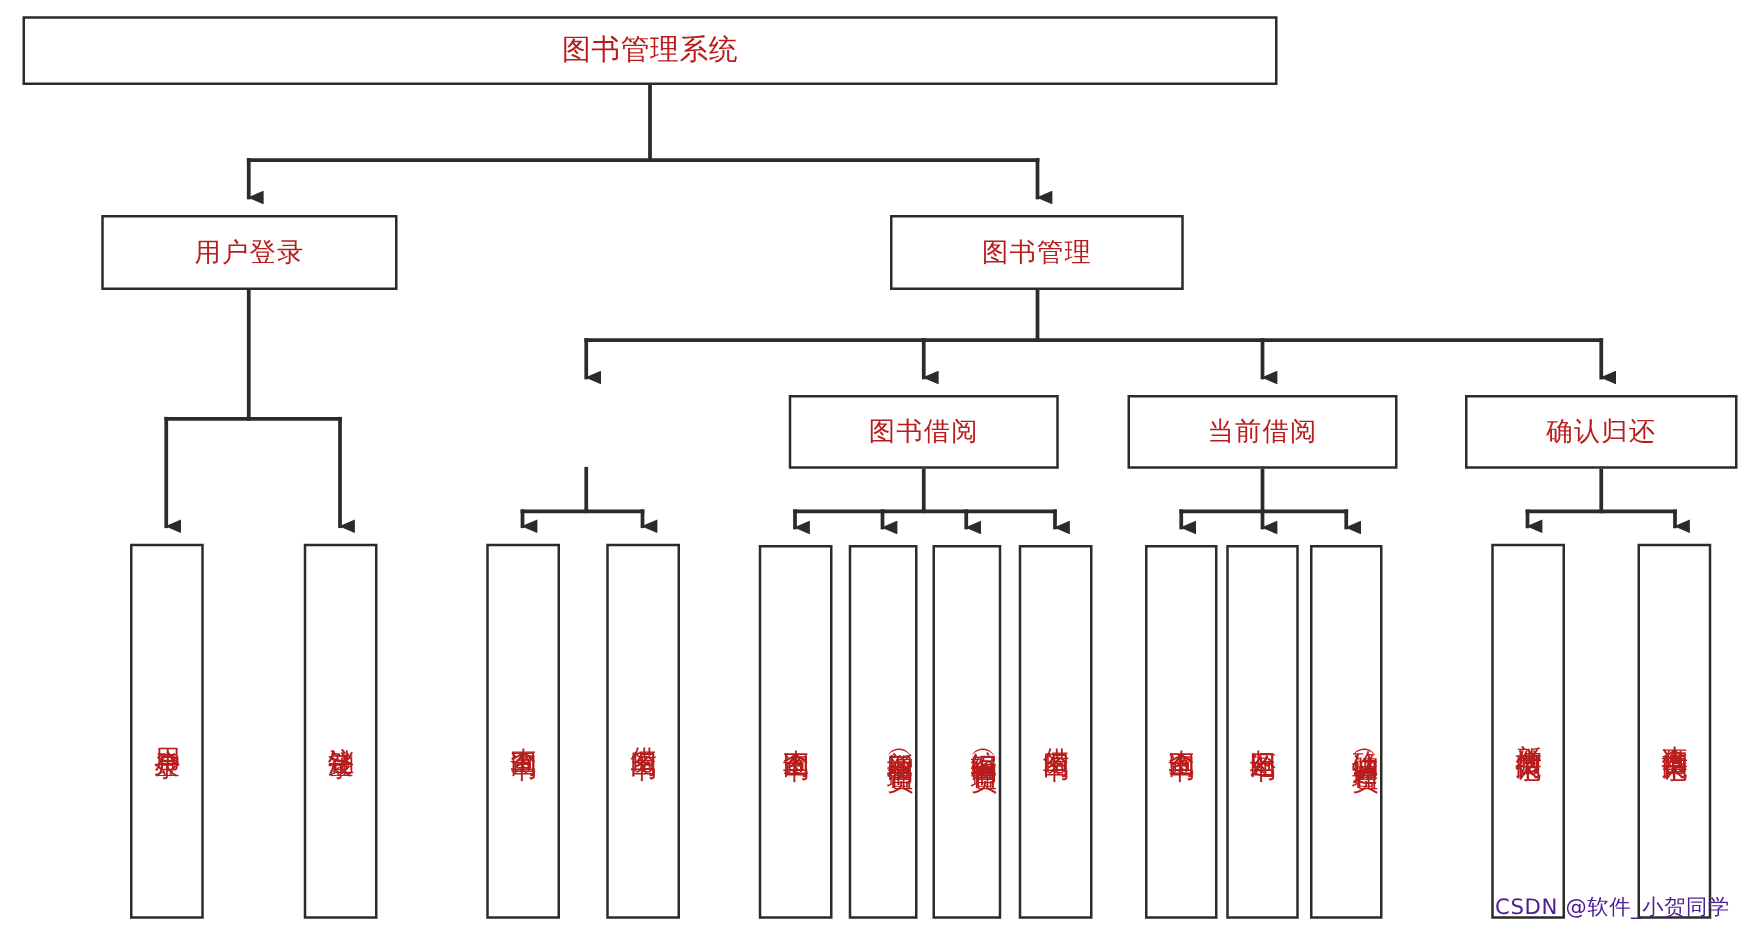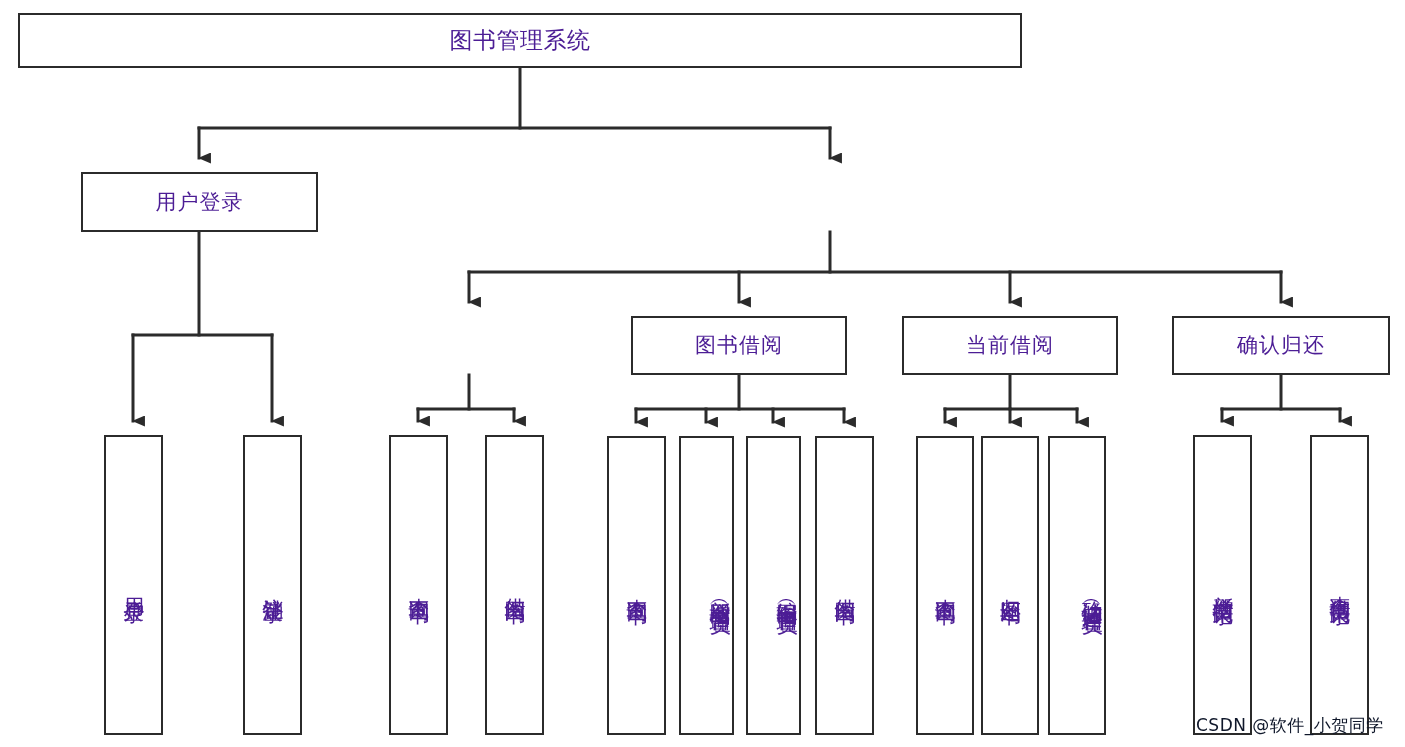--- a/index.html
+++ b/index.html
@@ -26,21 +26,21 @@
     pointer-events: none;
   }
   .node {
     position: absolute;
     box-sizing: border-box;
     border: 2.5px solid #2b2b2b;
     background: #ffffff;
     display: flex;
     align-items: center;
     justify-content: center;
-    color: #4c1d95;
+    color: #b91c1c;
     line-height: 1.18;
   }
   .node.root {
     font-size: 23px;
     letter-spacing: 0.5px;
   }
   .node.branch {
     font-size: 21px;
     letter-spacing: 1px;
   }
@@ -55,21 +55,21 @@
   }
   .node.leaf.mid {
     align-items: center;
     padding-top: 0;
   }
   .watermark {
     position: absolute;
     left: 1196px;
     top: 714px;
     font-size: 17px;
-    color: #0f172a;
+    color: #4c1d95;
     white-space: nowrap;
     letter-spacing: 0.5px;
   }
 </style>
 </head>
 <body>
 
 <div id="canvas">
 
   <svg id="wires" viewBox="0 0 1405 747" xmlns="http://www.w3.org/2000/svg">
@@ -122,20 +122,23 @@
     </g>
   </svg>
 
   <div class="node root" style="left:18px; top:13px; width:1004px; height:55px;">
     <span>图书管理系统</span>
   </div>
 
   <div class="node branch" style="left:81px; top:172px; width:237px; height:60px;">
     <span>用户登录</span>
   </div>
+  <div class="node branch" style="left:712px; top:172px; width:235px; height:60px;">
+    <span>图书管理</span>
+  </div>
 
   <div class="node branch" style="left:631px; top:316px; width:216px; height:59px;">
     <span>图书借阅</span>
   </div>
   <div class="node branch" style="left:902px; top:316px; width:216px; height:59px;">
     <span>当前借阅</span>
   </div>
   <div class="node branch" style="left:1172px; top:316px; width:218px; height:59px;">
     <span>确认归还</span>
   </div>

